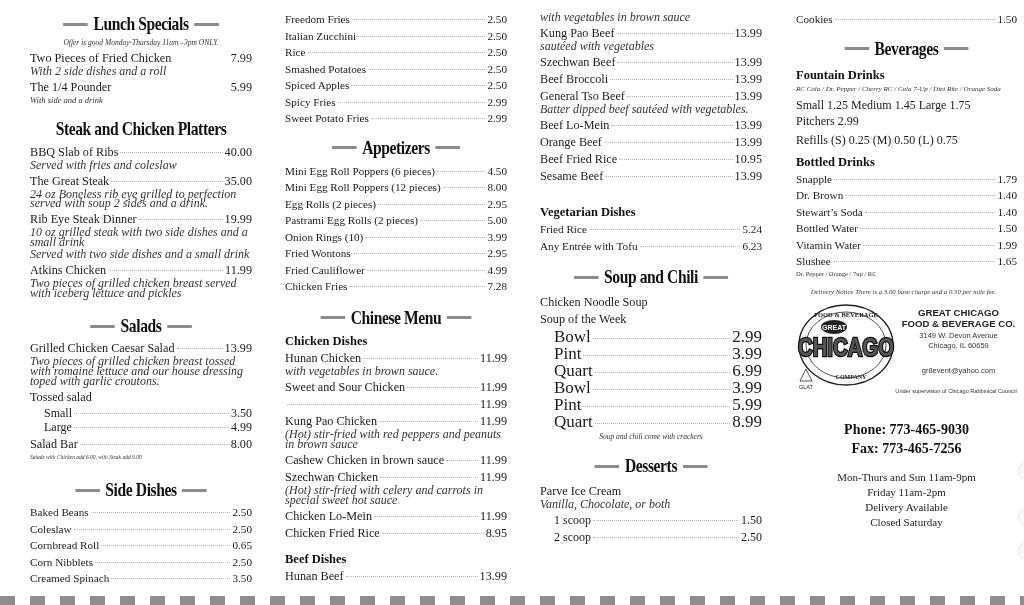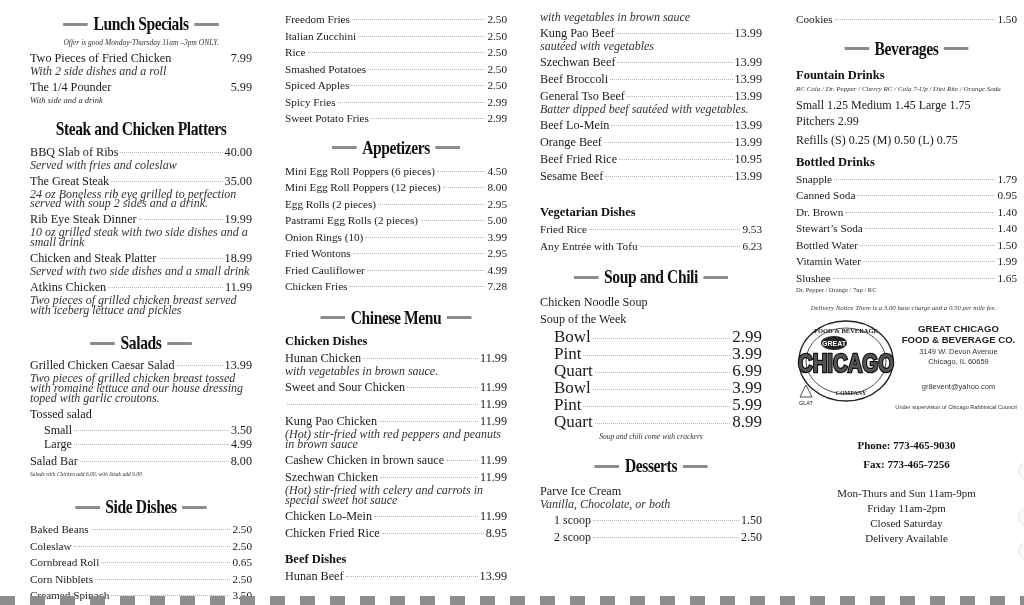--- a/index.html
+++ b/index.html
@@ -27,21 +27,21 @@
     .center-note { font-style: italic; font-size: 7.5px; text-align: center; color: #333; }
     .plain { font-size: 12px; line-height: 16px; }
 
     .logo-area { position: relative; height: 95px; }
     .logo { position: absolute; left: 0; top: 0; width: 100px; height: 90px; }
     .co-name { position: absolute; left: 100px; top: 4px; width: 125px; font-family: "Liberation Sans", sans-serif; font-weight: bold; font-size: 9.6px; line-height: 11px; text-align: center; color: #222; }
     .co-addr { position: absolute; left: 100px; top: 28px; width: 125px; font-family: "Liberation Sans", sans-serif; font-size: 7.5px; line-height: 10px; text-align: center; color: #333; }
     .co-email { position: absolute; left: 100px; top: 63px; width: 125px; font-family: "Liberation Sans", sans-serif; font-size: 7.5px; text-align: center; color: #333; }
     .co-sup { position: absolute; left: 85px; top: 85px; width: 150px; font-family: "Liberation Sans", sans-serif; font-size: 5.6px; text-align: center; color: #333; white-space: nowrap; }
 
-    .contact { text-align: center; font-weight: bold; font-size: 11px; line-height: 19px; color: #111; }
+    .contact { text-align: center; font-weight: bold; font-size: 14px; line-height: 19px; color: #111; }
     .hours { text-align: center; font-size: 11px; line-height: 15px; color: #222; }
 
     .border-bottom { position: absolute; left: 0; top: 596px; width: 1024px; height: 9px; display: flex; }
     .border-bottom .sq { width: 15px; height: 9px; background: #8d8d8d; margin-right: 15px; flex: 0 0 auto; }
     .hole { position: absolute; right: -12px; width: 18px; height: 18px; border-radius: 50%; border: 1px solid #e5e5e5; background: #fafafa; }
   </style>
 </head>
 <body>
 
 <div class="col" id="c1">
@@ -84,25 +84,20 @@
       <span class="price">35.00</span>
     </div>
   <div class="desc" style="margin-bottom:0">24 oz Boneless rib eye grilled to perfection</div>
   <div class="desc">served with soup 2 sides and a drink.</div>
   <div class="row">
       <span class="name">Rib Eye Steak Dinner</span>
       <span class="dots"></span>
       <span class="price">19.99</span>
     </div>
   <div class="desc">10 oz grilled steak with two side dishes and a small drink</div>
-  <div class="row">
-      <span class="name">Chicken and Steak Platter</span>
-      <span class="dots"></span>
-      <span class="price">18.99</span>
-    </div>
   <div class="desc">Served with two side dishes and a small drink</div>
   <div class="row">
       <span class="name">Atkins Chicken</span>
       <span class="dots"></span>
       <span class="price">11.99</span>
     </div>
   <div class="desc">Two pieces of grilled chicken breast served with iceberg lettuce and pickles</div>
 
   <div style="height:14px"></div>
   <div class="heading">
@@ -358,21 +353,21 @@
       <span class="name">Sesame Beef</span>
       <span class="dots"></span>
       <span class="price">13.99</span>
     </div>
 
   <div style="height:18px"></div>
   <div class="subhead">Vegetarian Dishes</div>
   <div class="row small">
       <span class="name">Fried Rice</span>
       <span class="dots"></span>
-      <span class="price">9.53</span>
+      <span class="price">5.24</span>
     </div>
   <div class="row small">
       <span class="name">Any Entrée with Tofu</span>
       <span class="dots"></span>
       <span class="price">6.23</span>
     </div>
 
   <div style="height:12px"></div>
   <div class="heading">
       <span class="rule"></span>
@@ -453,25 +448,20 @@
   <div class="desc" style="font-size:7px;margin-top:0">RC Cola  /  Dr. Pepper  /  Cherry RC  /  Cola 7-Up  /  Diet Rite  /  Orange Soda</div>
   <div class="plain">Small 1.25 Medium 1.45 Large 1.75</div>
   <div class="plain">Pitchers 2.99</div>
   <div class="plain" style="margin-top:3px">Refills (S) 0.25 (M) 0.50 (L) 0.75</div>
   <div style="height:5px"></div>
   <div class="subhead">Bottled Drinks</div>
   <div class="row small">
       <span class="name">Snapple</span>
       <span class="dots"></span>
       <span class="price">1.79</span>
-    </div>
-  <div class="row small">
-      <span class="name">Canned Soda</span>
-      <span class="dots"></span>
-      <span class="price">0.95</span>
     </div>
   <div class="row small">
       <span class="name">Dr. Brown</span>
       <span class="dots"></span>
       <span class="price">1.40</span>
     </div>
   <div class="row small">
       <span class="name">Stewart’s Soda</span>
       <span class="dots"></span>
       <span class="price">1.40</span>
@@ -520,22 +510,22 @@
     <div class="co-email">gr8event@yahoo.com</div>
     <div class="co-sup">Under supervision of Chicago Rabbinical Council</div>
   </div>
 
   <div style="height:22px"></div>
   <div class="contact">Phone: 773-465-9030</div>
   <div class="contact">Fax: 773-465-7256</div>
   <div style="height:12px"></div>
   <div class="hours">Mon-Thurs and Sun 11am-9pm</div>
   <div class="hours">Friday 11am-2pm</div>
+  <div class="hours">Delivery Available</div>
   <div class="hours">Closed Saturday</div>
-  <div class="hours">Delivery Available</div>
 </div>
 
 <div class="hole" style="top:462px"></div>
 <div class="hole" style="top:508px"></div>
 <div class="hole" style="top:542px"></div>
 
 <div class="border-bottom">
   <span class="sq" style="margin-left:0"></span>
     <span class="sq"></span>
     <span class="sq"></span>

